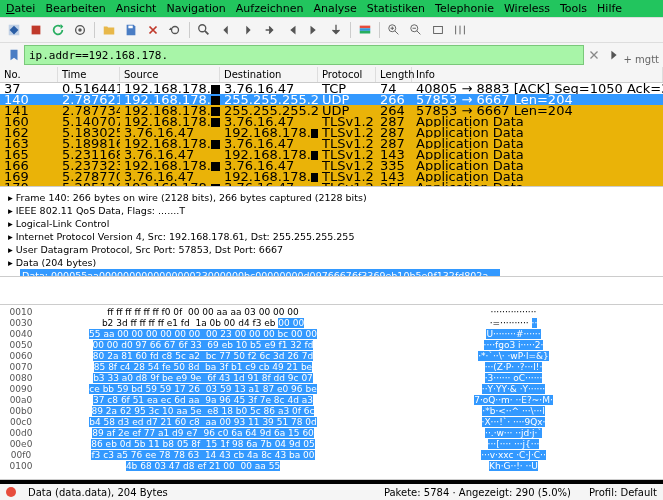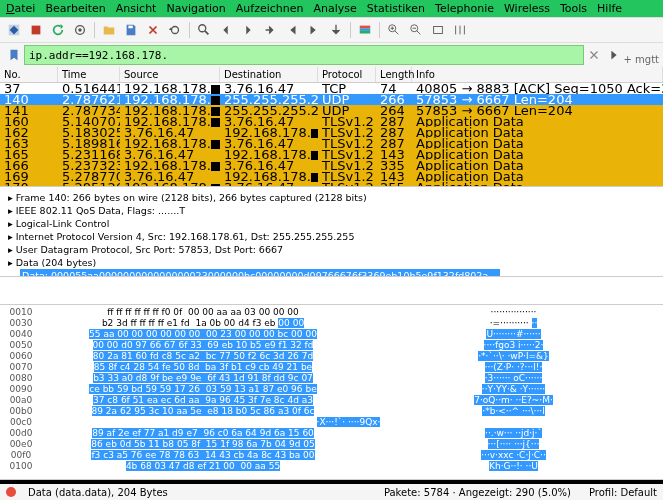--- a/index.html
+++ b/index.html
@@ -321,21 +321,21 @@
     <div class="hex-row"><span class="hex-off">0010</span><span class="hex-bytes"><span class="">ff ff ff ff ff ff f0 0f  00 00 aa aa 03 00 00 00</span></span><span class="hex-ascii"><span class="">················</span></span></div>
     <div class="hex-row"><span class="hex-off">0030</span><span class="hex-bytes"><span class="">b2 3d ff ff ff ff e1 fd  1a 0b 00 d4 f3 eb </span><span class="hex-sel">00 00</span></span><span class="hex-ascii"><span class="">·=·········· </span><span class="hex-sel">··</span></span></div>
     <div class="hex-row"><span class="hex-off">0040</span><span class="hex-bytes"><span class="hex-sel">55 aa 00 00 00 00 00 00  00 23 00 00 00 bc 00 00</span></span><span class="hex-ascii"><span class="hex-sel">U········#······</span></span></div>
     <div class="hex-row"><span class="hex-off">0050</span><span class="hex-bytes"><span class="hex-sel">00 00 d0 97 66 67 6f 33  69 eb 10 b5 e9 f1 32 fd</span></span><span class="hex-ascii"><span class="hex-sel">····fgo3 i·····2·</span></span></div>
     <div class="hex-row"><span class="hex-off">0060</span><span class="hex-bytes"><span class="hex-sel">80 2a 81 60 fd c8 5c a2  bc 77 50 f2 6c 3d 26 7d</span></span><span class="hex-ascii"><span class="hex-sel">·*·`··\· ·wP·l=&amp;}</span></span></div>
     <div class="hex-row"><span class="hex-off">0070</span><span class="hex-bytes"><span class="hex-sel">85 8f c4 28 54 fe 50 8d  ba 3f b1 c9 cb 49 21 be</span></span><span class="hex-ascii"><span class="hex-sel">···(Z·P· ·?···I!·</span></span></div>
     <div class="hex-row"><span class="hex-off">0080</span><span class="hex-bytes"><span class="hex-sel">b3 33 a0 d8 9f be e9 9e  6f 43 1d 91 8f dd 9c 07</span></span><span class="hex-ascii"><span class="hex-sel">·3······ oC······</span></span></div>
     <div class="hex-row"><span class="hex-off">0090</span><span class="hex-bytes"><span class="hex-sel">ce bb 59 bd 59 59 17 26  03 59 13 a1 87 e0 96 be</span></span><span class="hex-ascii"><span class="hex-sel">··Y·YY·&amp; ·Y······</span></span></div>
     <div class="hex-row"><span class="hex-off">00a0</span><span class="hex-bytes"><span class="hex-sel">37 c8 6f 51 ea ec 6d aa  9a 96 45 3f 7e 8c 4d a3</span></span><span class="hex-ascii"><span class="hex-sel">7·oQ··m· ··E?~·M·</span></span></div>
     <div class="hex-row"><span class="hex-off">00b0</span><span class="hex-bytes"><span class="hex-sel">89 2a 62 95 3c 10 aa 5e  e8 18 b0 5c 86 a3 0f 6c</span></span><span class="hex-ascii"><span class="hex-sel">·*b·&lt;··^ ···\···l</span></span></div>
-    <div class="hex-row"><span class="hex-off">00c0</span><span class="hex-ascii"><span class="hex-sel">·X···!`· ····9Qx·</span></span></div>
+    <div class="hex-row"><span class="hex-off">00c0</span><span class="hex-bytes"><span class="hex-sel">b4 58 d3 ed d7 21 60 c8  aa 00 93 11 39 51 78 0d</span></span><span class="hex-ascii"><span class="hex-sel">·X···!`· ····9Qx·</span></span></div>
     <div class="hex-row"><span class="hex-off">00d0</span><span class="hex-bytes"><span class="hex-sel">89 af 2e ef 77 a1 d9 e7  96 c0 6a 64 9d 6a 15 60</span></span><span class="hex-ascii"><span class="hex-sel">··.·w··· ··jd·j·`</span></span></div>
     <div class="hex-row"><span class="hex-off">00e0</span><span class="hex-bytes"><span class="hex-sel">86 eb 0d 5b 11 b8 05 8f  15 1f 98 6a 7b 04 9d 05</span></span><span class="hex-ascii"><span class="hex-sel">···[···· ···j{···</span></span></div>
     <div class="hex-row"><span class="hex-off">00f0</span><span class="hex-bytes"><span class="hex-sel">f3 c3 a5 76 ee 78 78 63  14 43 cb 4a 8c 43 ba 00</span></span><span class="hex-ascii"><span class="hex-sel">···v·xxc ·C·J·C··</span></span></div>
     <div class="hex-row"><span class="hex-off">0100</span><span class="hex-bytes"><span class="hex-sel">4b 68 03 47 d8 ef 21 00  00 aa 55</span></span><span class="hex-ascii"><span class="hex-sel">Kh·G··!· ··U</span></span></div>
   </div>
 
 <div class="statusbar">
   <span class="status-dot"></span>
   <span>Data (data.data), 204 Bytes</span>
   <span class="status-right">

